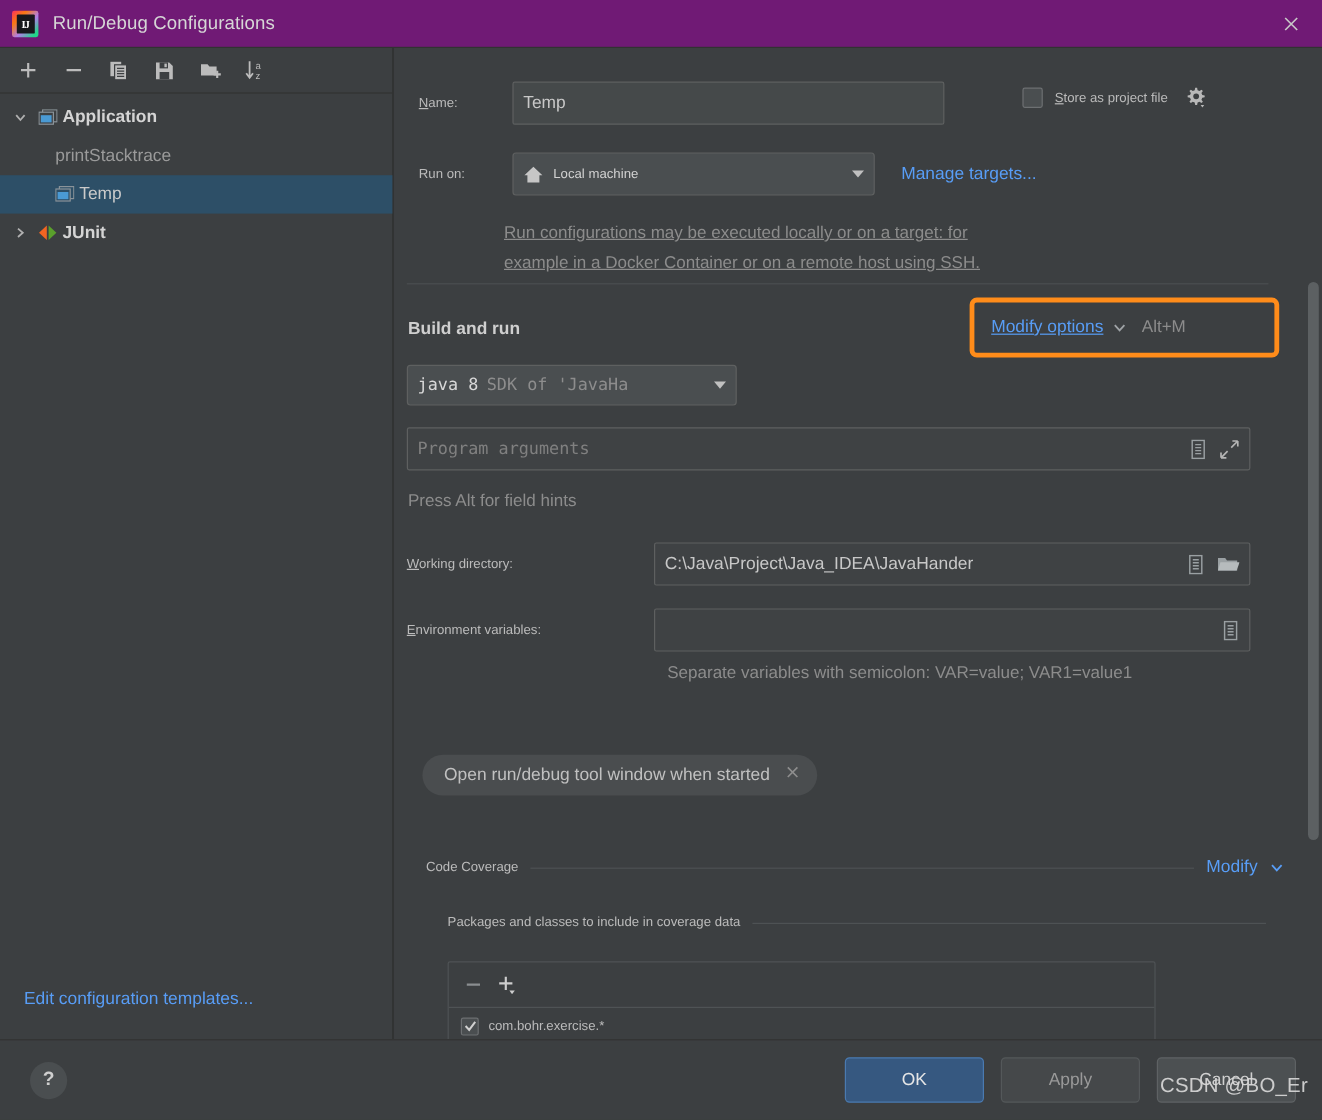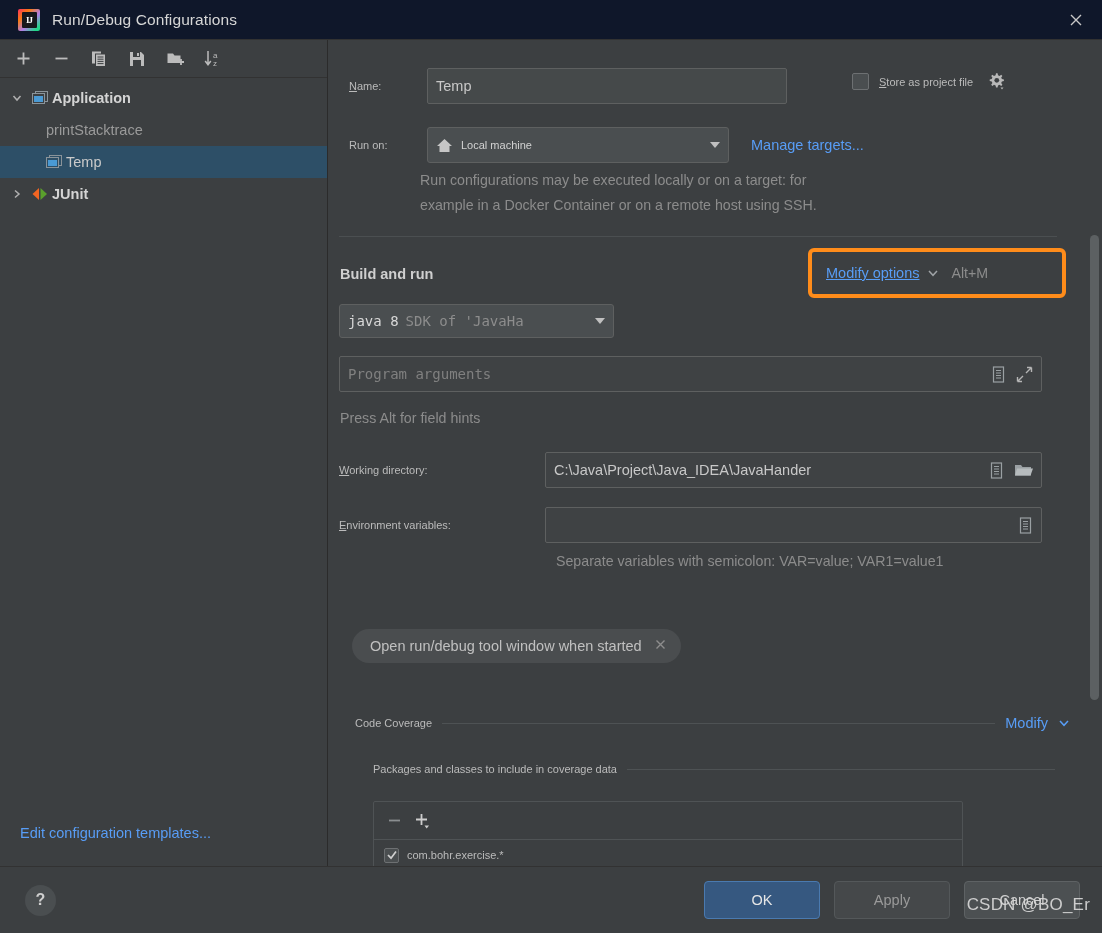--- a/index.html
+++ b/index.html
@@ -14,24 +14,23 @@
   #app {
     position: relative;
     width: 1102px; height: 933px;
     background: #3c3f41;
     color: #bbbbbb;
   }
 
   
   .titlebar {
     position: absolute; left: 0; top: 0; width: 1102px; height: 40px;
-    background: #0f172a;
+    background: #701a75;
     display: flex; align-items: center;
     border-bottom: 1px solid #323232;
-    padding-left: 8px;
   }
   .ij-logo {
     width: 22px; height: 22px; margin-left: 10px; flex: 0 0 auto;
     border-radius: 2px;
     background:
       linear-gradient(135deg, #fe315d 0%, #f97a12 28%, #b07ee7 58%, #21d789 88%);
     position: relative;
   }
   .ij-logo::after {
     content: "";
@@ -340,21 +339,21 @@
           <svg width="17" height="15" viewBox="0 0 17 15">
             <path d="M8.5 1 L16 8 L13.5 8 L13.5 14 L3.5 14 L3.5 8 L1 8 Z" fill="#c6c6c6"></path>
           </svg>
         </span>
         <span>Local machine</span>
         <span class="caret"></span>
       </div>
       <div class="link" style="margin-left:22px;">Manage targets...</div>
     </div>
 
-    <div class="hint" style="position:absolute; left:91px; top:128px; line-height:25px;">
+    <div class="hint" style="position:absolute; left:91px; top:142px; line-height:25px;text-decoration:underline;">
       <div>Run configurations may be executed locally or on a target: for</div>
       <div>example in a Docker Container or on a remote host using SSH.</div>
     </div>
 
     <div style="position:absolute; left:10px; top:196px; width:718px; height:1px; background:#4b4f51;"></div>
 
     <div class="sec-title" style="position:absolute; left:11px; top:226px;">Build and run</div>
 
     <div class="row" style="position:absolute; left:497px; top:225px; gap:7px;">
       <span class="link" style="text-decoration:underline;">Modify options</span>

